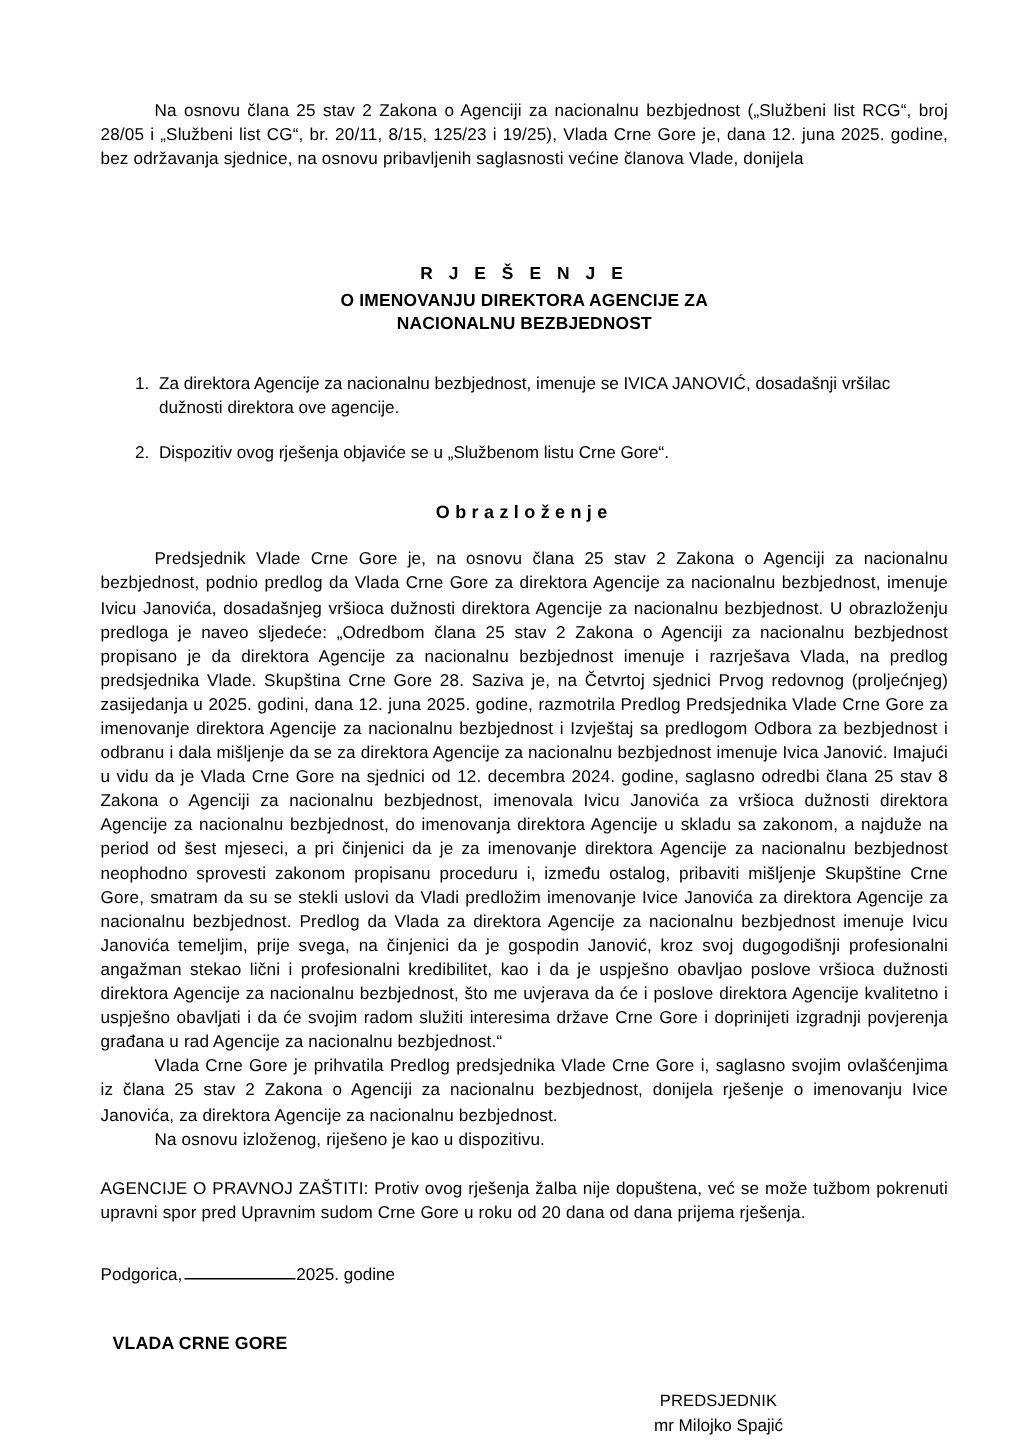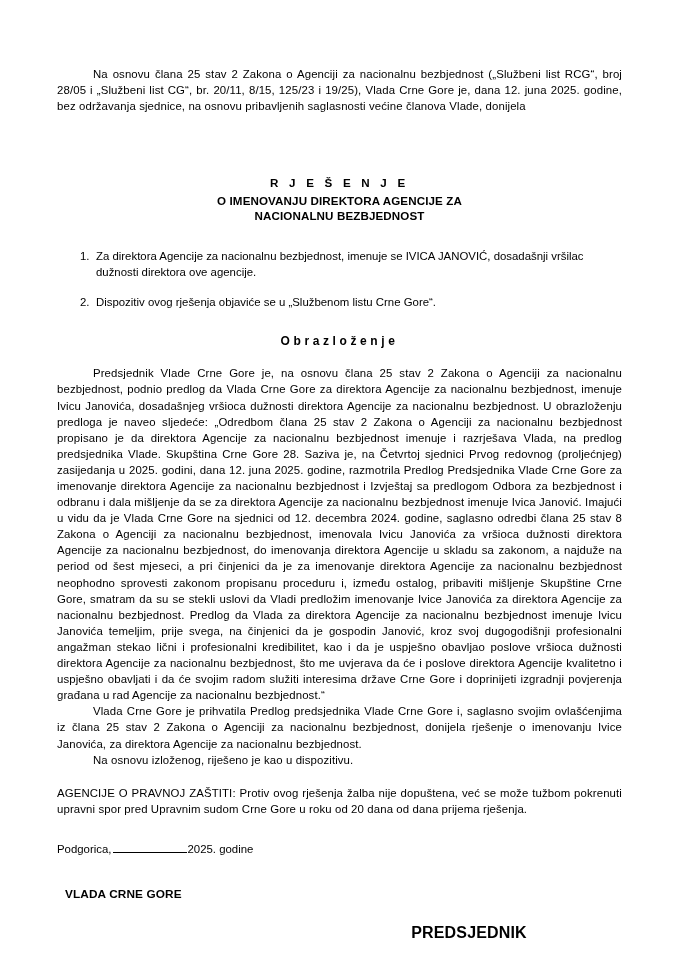--- a/index.html
+++ b/index.html
@@ -19,21 +19,21 @@
     position: relative;
     width: 679px;
     height: 960px;
     box-sizing: border-box;
     padding: 0;
     overflow: hidden;
     background: #ffffff;
   }
   .content {
     position: absolute;
-    left: 57px;
+    left: 67px;
     top: 66px;
     width: 565px;
   }
 
   
   .para {
     font-size: 11.4px;
     line-height: 16.1px;
     text-align: justify;
     text-justify: inter-word;
@@ -124,22 +124,22 @@
     margin-left: 8px;
   }
   .signer-block {
     text-align: center;
     width: 240px;
     margin-left: 292px;
     font-size: 11.4px;
     line-height: 16.6px;
   }
   .signer-block .role {
-    font-weight: bold;
-    font-size: 16px;
+    font-weight: normal;
+    font-size: 11px;
     letter-spacing: 0.01em;
     text-align: center;
   }
   .signer-block .name {
     font-weight: normal;
   }
 </style>
 </head>
 <body>
 
@@ -190,16 +190,17 @@
     </div>
 
     <div class="spacer-xl"></div>
 
     <div class="org-name">VLADA CRNE GORE</div>
 
     <div class="spacer-lg"></div>
 
     <div class="signer-block">
       <div class="role">PREDSJEDNIK</div>
+      <div class="name">mr Milojko Spajić</div>
     </div>
 
   </div>
 </div>
 
 </body></html>

